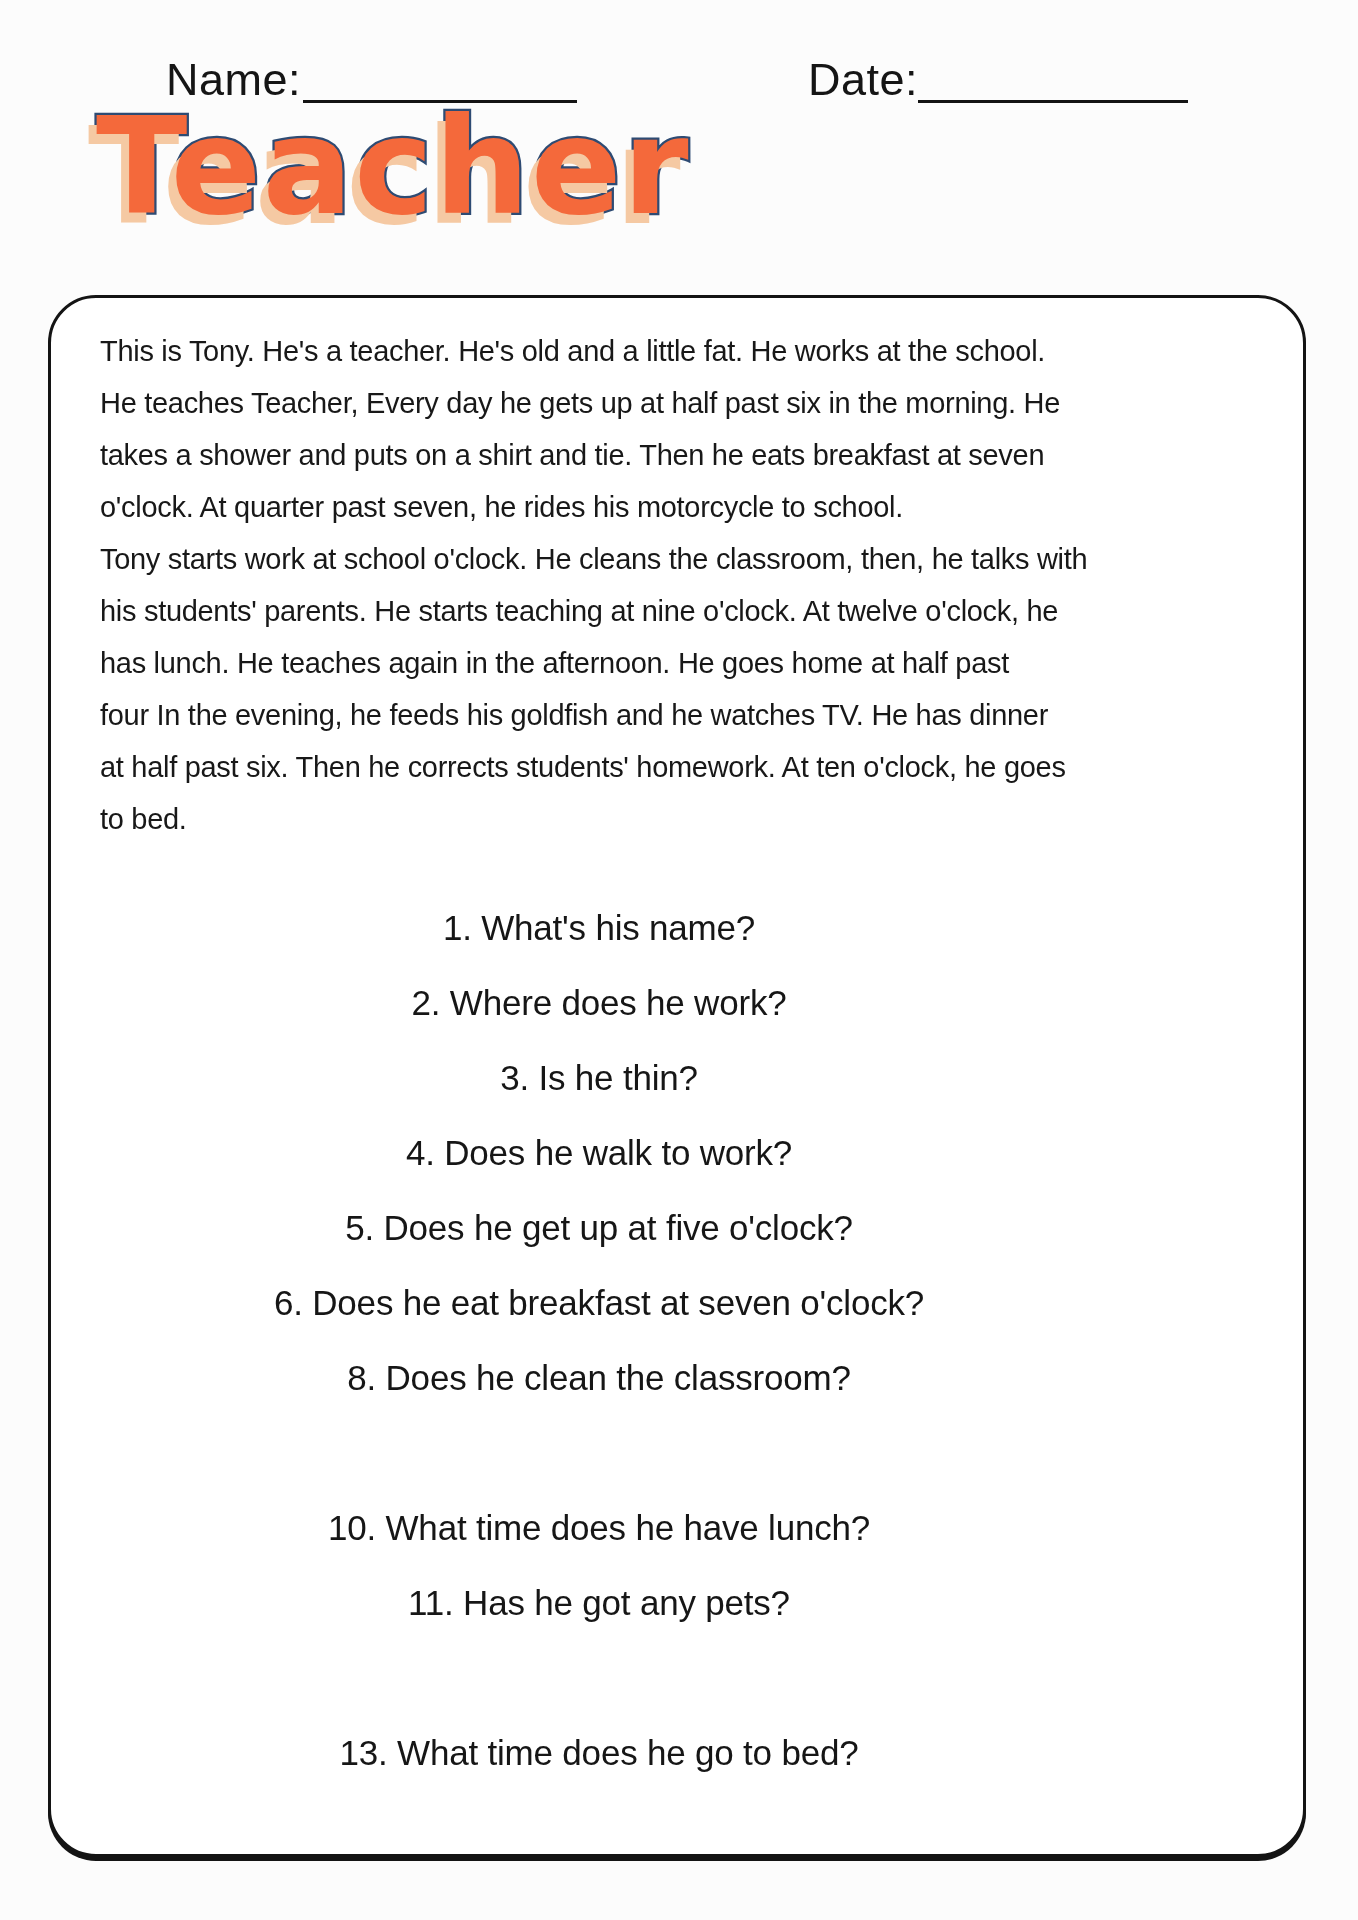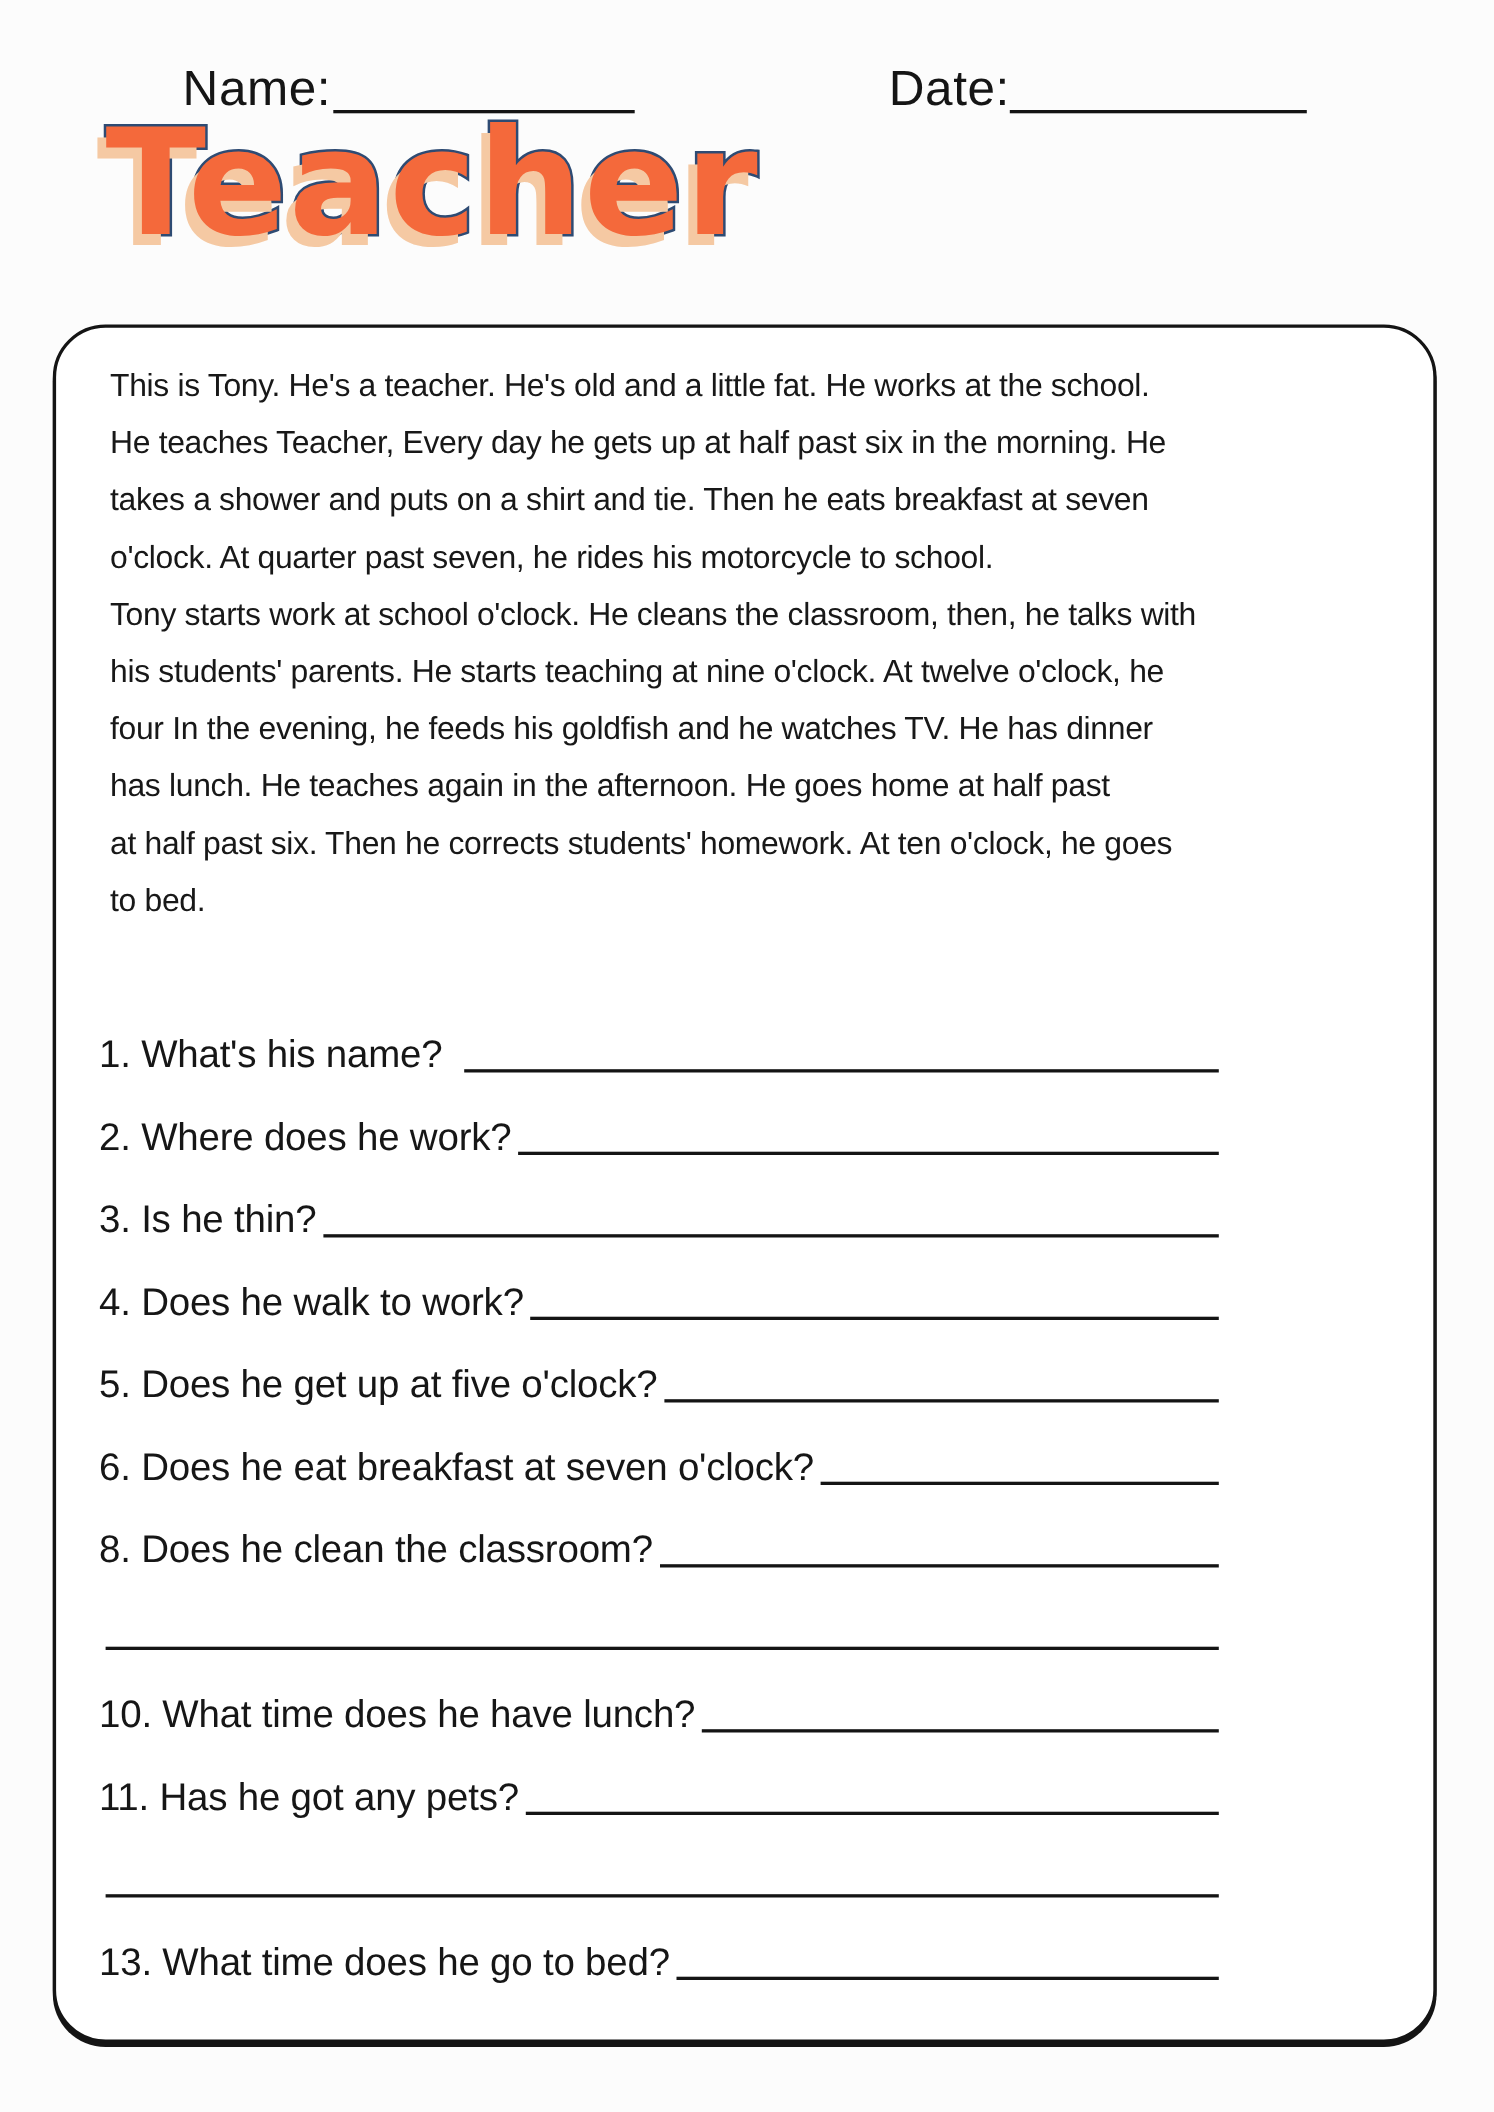--- a/index.html
+++ b/index.html
@@ -65,22 +65,23 @@
     letter-spacing:-0.3px;
     color:#181818;
     white-space:nowrap;
   }
   
   .questions{
     position:absolute;left:90px;top:910px;
     width:1018px;
   }
   .q-row{
-    display:flex;align-items:flex-end;
+    display:flex;align-items:center;
     height:75px;
+    flex-direction:column;
   }
   .q-text{
     font-size:35px;line-height:1;
     letter-spacing:-0.2px;
     white-space:nowrap;
     padding-bottom:9px;
     color:#161616;
   }
   .q-blank{
     flex:1;height:0;
@@ -111,23 +112,23 @@
       <div class="p-line">He teaches Teacher, Every day he gets up at half past six in the morning. He</div>
 
       <div class="p-line">takes a shower and puts on a shirt and tie. Then he eats breakfast at seven</div>
 
       <div class="p-line">o'clock. At quarter past seven, he rides his motorcycle to school.</div>
 
       <div class="p-line">Tony starts work at school o'clock. He cleans the classroom, then, he talks with</div>
 
       <div class="p-line">his students' parents. He starts teaching at nine o'clock. At twelve o'clock, he</div>
 
+      <div class="p-line">has lunch. He teaches again in the afternoon. He goes home at half past</div>
+
       <div class="p-line">four In the evening, he feeds his goldfish and he watches TV. He has dinner</div>
-
-      <div class="p-line">has lunch. He teaches again in the afternoon. He goes home at half past</div>
 
       <div class="p-line">at half past six. Then he corrects students' homework. At ten o'clock, he goes</div>
 
       <div class="p-line">to bed.</div>
 
   </div>
 
   <div class="questions">
 
       <div class="q-row">

